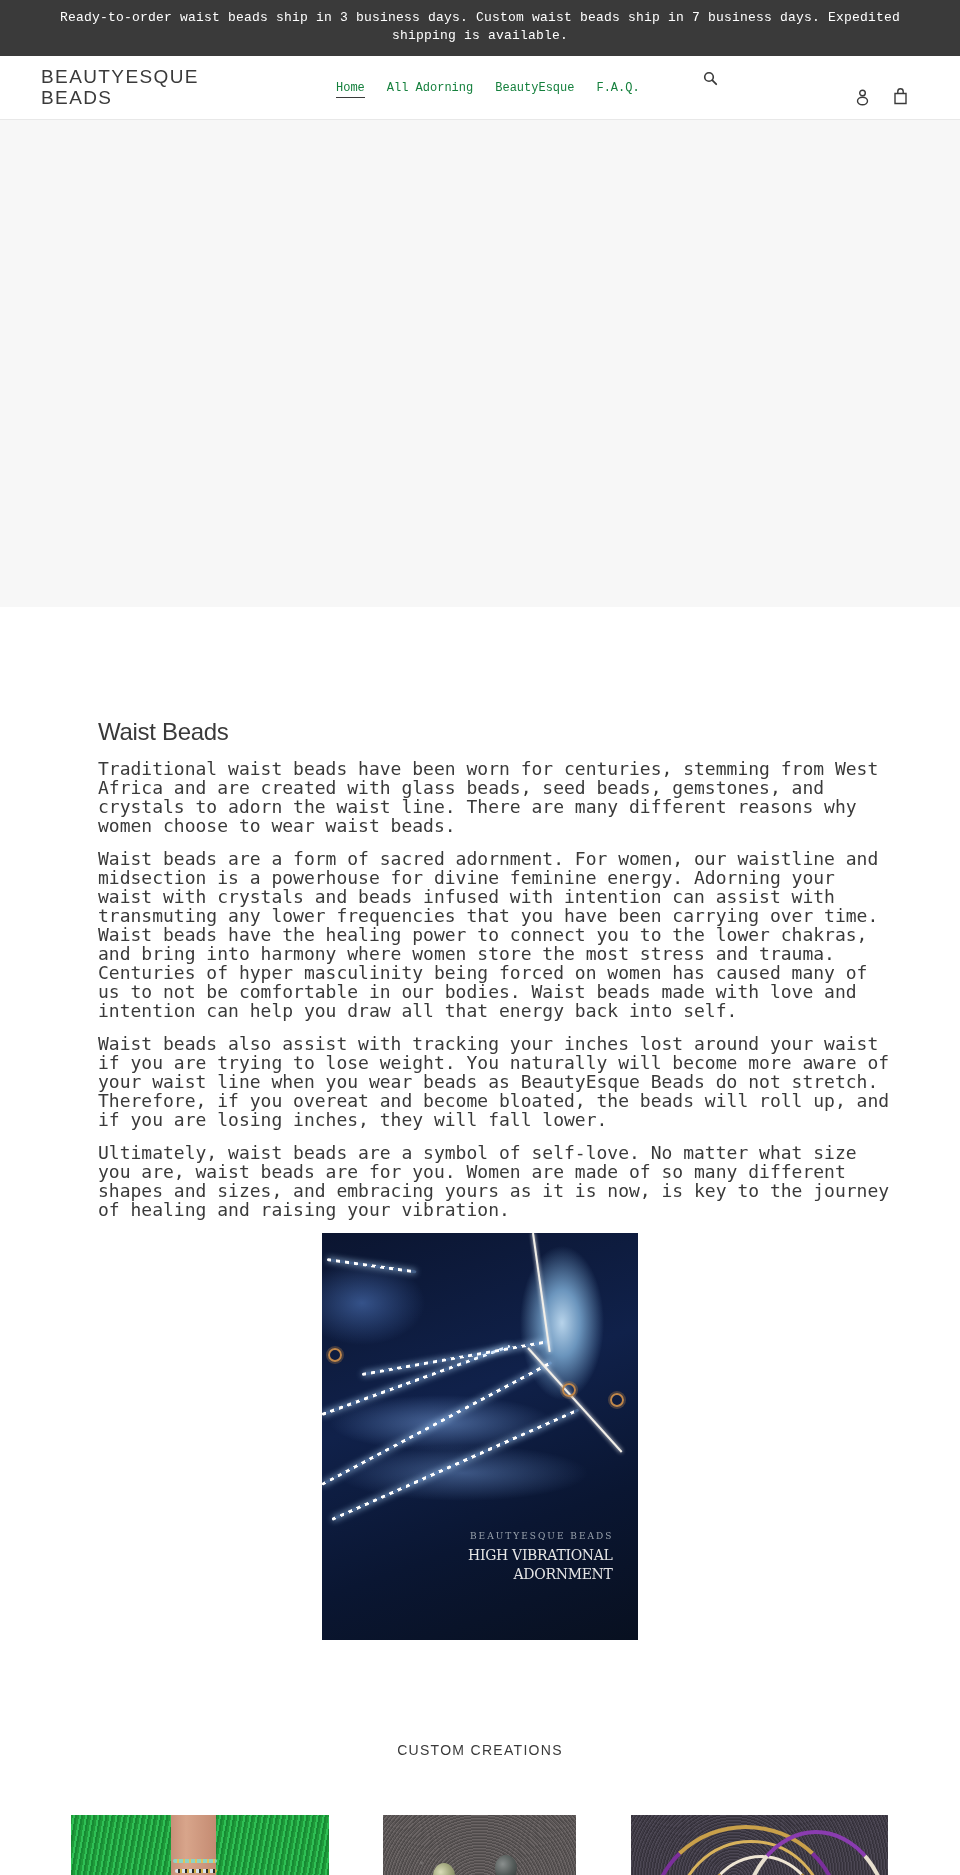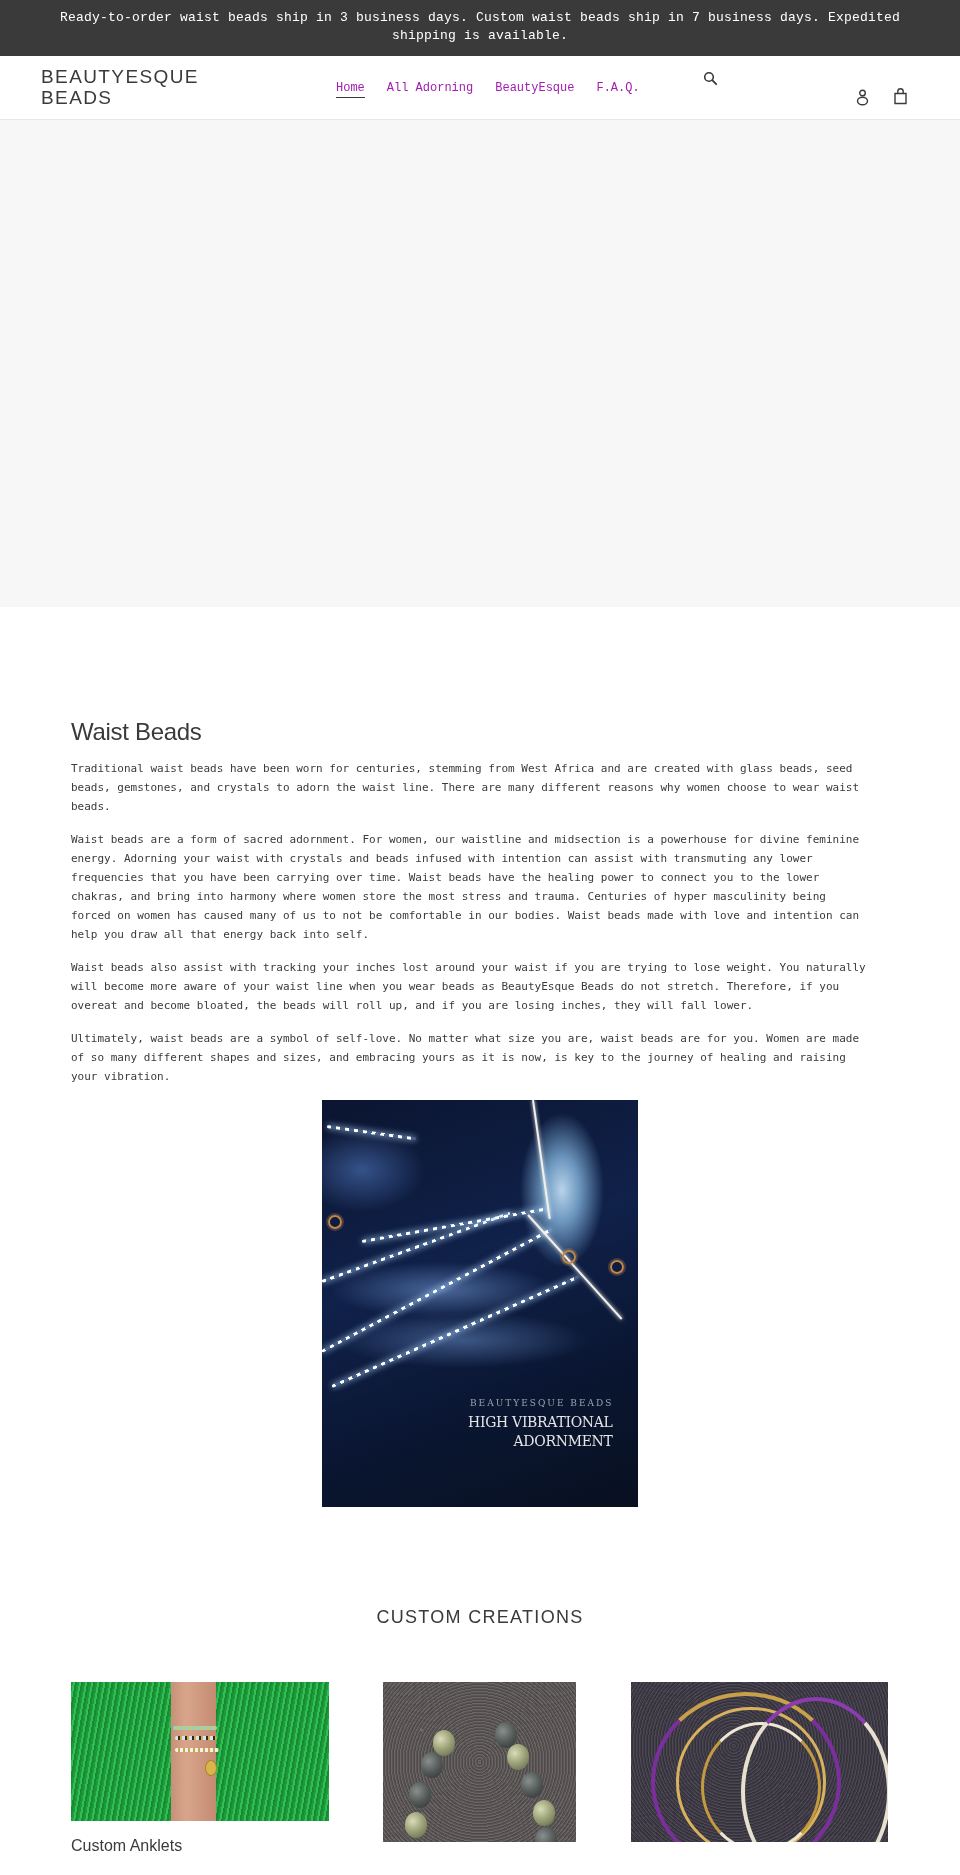--- a/index.html
+++ b/index.html
@@ -17,40 +17,40 @@
       position: relative; height: 64px; background: #fff;
       border-bottom: 1px solid #e8e8e8;
     }
     .logo {
       position: absolute; left: 41px; top: 10px;
       font-family: "Liberation Sans", sans-serif; font-size: 19px; line-height: 21px;
       letter-spacing: 1.4px; color: #3a3a3a; text-decoration: none; width: 180px;
     }
     .nav { position: absolute; left: 325px; top: 24px; display: flex; gap: 0; }
     .nav a {
-      font-family: "Liberation Mono", monospace; font-size: 12px; color: #a21caf;
+      font-family: "Liberation Mono", monospace; font-size: 12px; color: #15803d;
       text-decoration: none; padding: 0 11px; line-height: 16px;
     }
     .nav a.active span { border-bottom: 1px solid #3a3a3a; padding-bottom: 2px; }
     .icon-btn { position: absolute; display: inline-block; cursor: pointer; }
     .icon-btn svg { display: block; }
     .search-btn { left: 703px; top: 15px; }
     .account-btn { left: 856px; top: 33px; }
     .cart-btn { left: 893px; top: 32px; }
 
     .hero { height: 487px; background: #f7f7f7; }
 
-    .content { padding: 0 71px; }
+    .content { padding: 0 53px; margin-left: 45px; }
     .section-rich { padding-top: 110px; }
     .rte-title {
       font-family: "Liberation Sans", sans-serif; font-size: 24px; font-weight: normal;
       color: #3a3a3a; line-height: 30px; margin-bottom: 12px; letter-spacing: -0.3px;
     }
     .rte p {
-      font-family: "DejaVu Sans Mono", monospace; font-size: 11px; line-height: 19px;
+      font-family: "DejaVu Sans Mono", monospace; font-size: 18px; line-height: 19px;
       color: #3a3a3a; margin-bottom: 14px; max-width: 800px;
     }
     .feature-img {
       display: block; width: 316px; height: 407px; margin: 12px auto 0;
       position: relative; overflow: hidden;
       background:
         radial-gradient(ellipse 60px 110px at 240px 90px, #b7d3ea 0%, #6b95bd 30%, rgba(20,40,80,0) 70%),
         radial-gradient(ellipse 160px 40px at 120px 190px, rgba(120,160,220,0.55) 0%, rgba(0,0,0,0) 70%),
         radial-gradient(ellipse 180px 40px at 140px 240px, rgba(120,160,220,0.45) 0%, rgba(0,0,0,0) 70%),
         radial-gradient(ellipse 90px 60px at 40px 70px, rgba(80,120,190,0.6) 0%, rgba(0,0,0,0) 70%),
@@ -74,21 +74,21 @@
       position: absolute; left: 148px; top: 298px; font-family: "DejaVu Serif", serif;
       font-size: 9px; letter-spacing: 2px; color: #9aa3ad;
     }
     .feature-img .tag-line {
       position: absolute; left: 146px; top: 313px; font-family: "DejaVu Serif", serif;
       font-size: 14px; line-height: 19px; color: #e6e6e6; letter-spacing: -0.3px; text-align: right;
     }
 
     .collection-title {
       margin-top: 98px; text-align: center;
-      font-family: "Liberation Sans", sans-serif; font-size: 18px; letter-spacing: 1.3px;
+      font-family: "Liberation Sans", sans-serif; font-size: 14px; letter-spacing: 1.3px;
       color: #3a3a3a; font-weight: normal; line-height: 24px;
     }
     .grid { position: relative; margin-top: 44px; height: 200px; }
     .card { position: absolute; top: 9px; display: block; text-decoration: none; color: #3a3a3a; }
     .card .thumb { position: relative; overflow: hidden; }
     .card-1 { left: 71px; }
     .card-1 .thumb {
       width: 258px; height: 139px;
       background:
         linear-gradient(90deg, rgba(0,0,0,0) 0 100px, #c79078 100px, #d8a58b 115px, #c48b72 145px, rgba(0,0,0,0) 145px),

